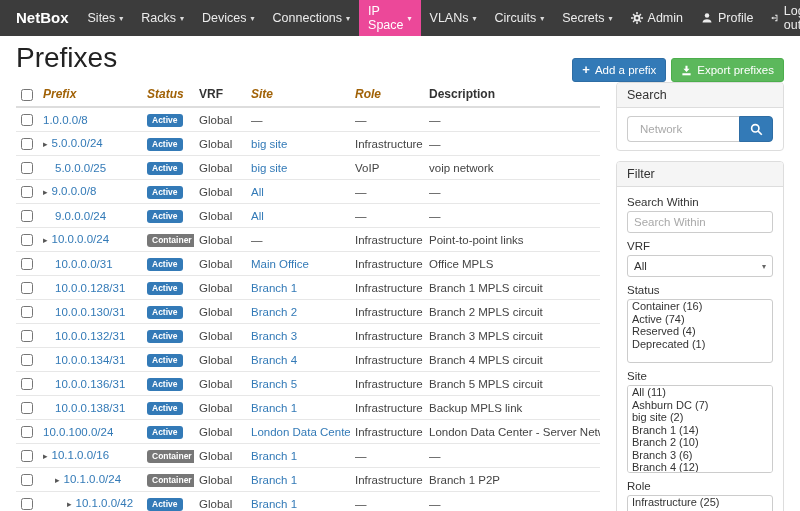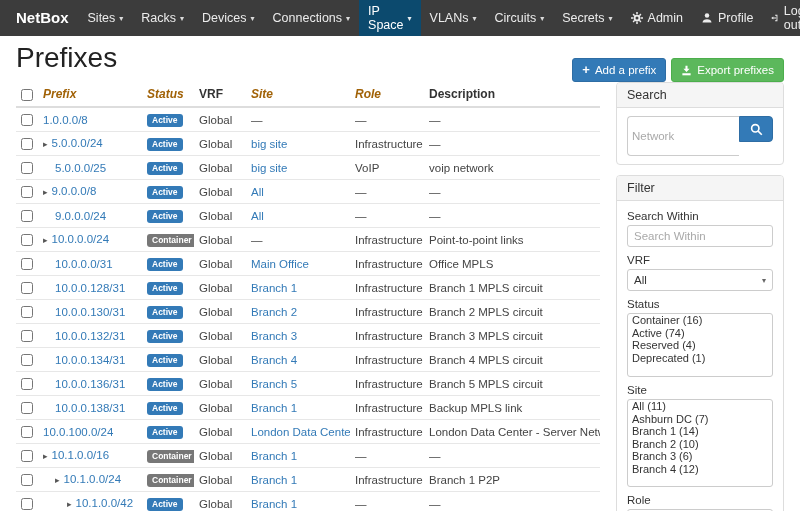--- a/index.html
+++ b/index.html
@@ -9,21 +9,21 @@
     font-family:"Liberation Sans","DejaVu Sans",sans-serif;
     font-size:13px; color:#333;
   }
   a { text-decoration:none; }
 
   
   .navbar { height:36px; background:#3c3c3c; display:flex; align-items:stretch; padding:0 6px; }
   .brand { color:#fff; font-weight:bold; font-size:15px; line-height:36px; padding:0 10px; }
   .nav-items { display:flex; }
   .nav-item { display:flex; align-items:center; gap:4px; color:#ececec; font-size:12.5px; padding:0 9px; cursor:pointer; }
-  .nav-item.active { background:#0c4a6e; color:#fff; }
+  .nav-item.active { background:#ec4899; color:#fff; }
   .caret-down { font-size:8px; color:inherit; opacity:.9; }
   .nav-right { margin-left:auto; display:flex; }
   .nav-right .nav-item { gap:5px; }
   .nav-ico { display:inline-block; }
 
   
   .page-head { display:flex; justify-content:space-between; align-items:flex-end; padding:6px 16px 0; }
   h1.page-title { font-size:28px; font-weight:400; color:#222; line-height:32px; margin:0 0 8px; }
   .actions { display:flex; gap:5px; padding-top:4px; }
   .btn { display:inline-flex; align-items:center; gap:5px; font-family:inherit; font-size:11.5px; color:#fff;
@@ -53,22 +53,22 @@
   .badge-primary { background:#337ab7; }
   .badge-default { background:#777; }
 
   
   .panel { border:1px solid #ddd; border-radius:4px; margin-bottom:10px; background:#fff; }
   .panel-heading { background:#f5f5f5; border-bottom:1px solid #ddd; border-radius:3px 3px 0 0;
                    padding:5px 10px; font-size:12.5px; color:#333; }
   .panel-body { padding:8px 10px; }
 
   .input-group { display:flex; }
-  .input-group input { flex:1; min-width:0; height:40px; border:1px solid #ccc; border-right:none;
-                       border-radius:4px 0 0 4px; padding:0 4px; font-size:11.5px; font-family:inherit; color:#333; }
+  .input-group input { flex:1; min-width:0; height:26px; border:1px solid #ccc; border-right:none;
+                       border-radius:4px 0 0 4px; padding:0 12px; font-size:11.5px; font-family:inherit; color:#333; }
   .input-group input::placeholder { color:#a9a9a9; }
   .btn-search { width:34px; height:26px; background:#337ab7; border:1px solid #2e6da4;
                 border-radius:0 4px 4px 0; display:flex; align-items:center; justify-content:center; cursor:pointer; }
 
   .field { margin-bottom:6px; }
   .field label { display:block; font-size:11.5px; color:#333; margin-bottom:2px; line-height:14px; }
   .text-input { width:100%; height:22px; border:1px solid #ccc; border-radius:3px; padding:0 6px;
                 font-size:11.5px; font-family:inherit; color:#333; }
   .text-input::placeholder { color:#a9a9a9; }
   .select-box { width:100%; height:22px; border:1px solid #ccc; border-radius:3px; background:#fff;
@@ -388,20 +388,21 @@
               <div class="opt">Active (74)</div>
               <div class="opt">Reserved (4)</div>
               <div class="opt">Deprecated (1)</div>
             </div>
         </div>
         <div class="field">
           <label>Site</label>
           <div class="listbox lb-site" id="site-listbox">
               <div class="opt">All (11)</div>
               <div class="opt">Ashburn DC (7)</div>
+              <div class="opt">big site (2)</div>
               <div class="opt">Branch 1 (14)</div>
               <div class="opt">Branch 2 (10)</div>
               <div class="opt">Branch 3 (6)</div>
               <div class="opt">Branch 4 (12)</div>
             </div>
         </div>
         <div class="field">
           <label>Role</label>
           <div class="listbox lb-role" id="role-listbox">
               <div class="opt">Infrastructure (25)</div>

